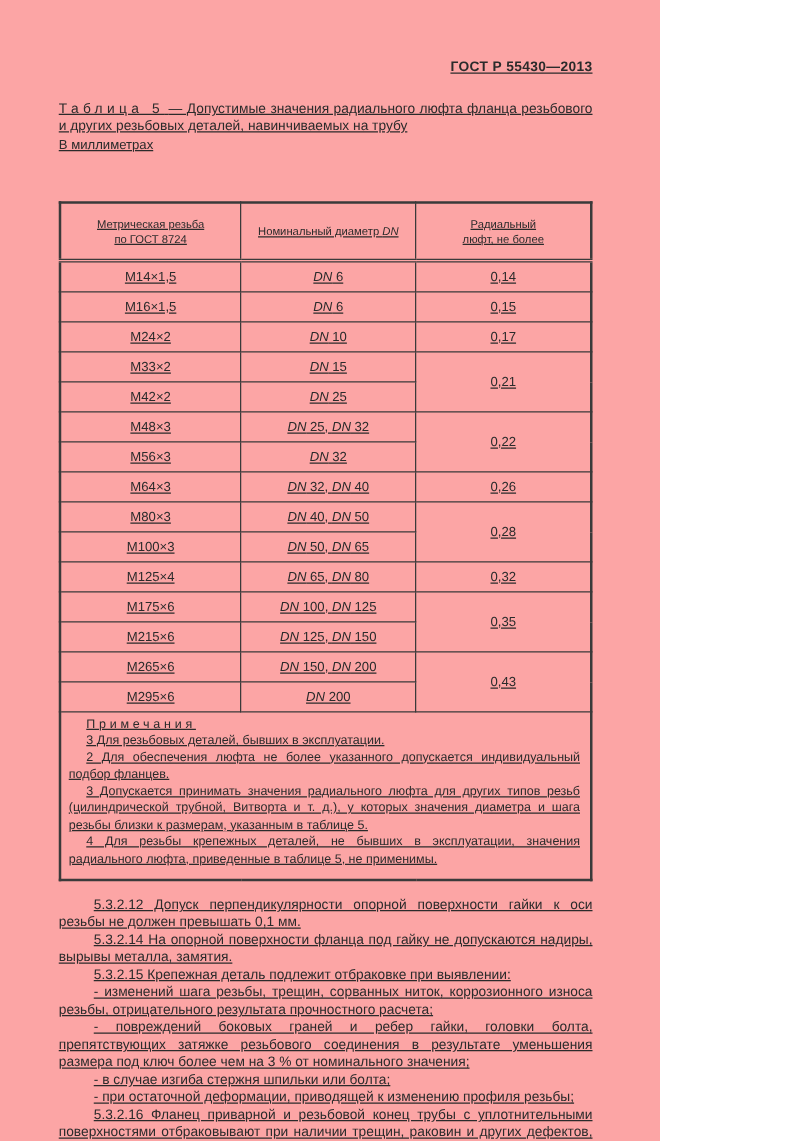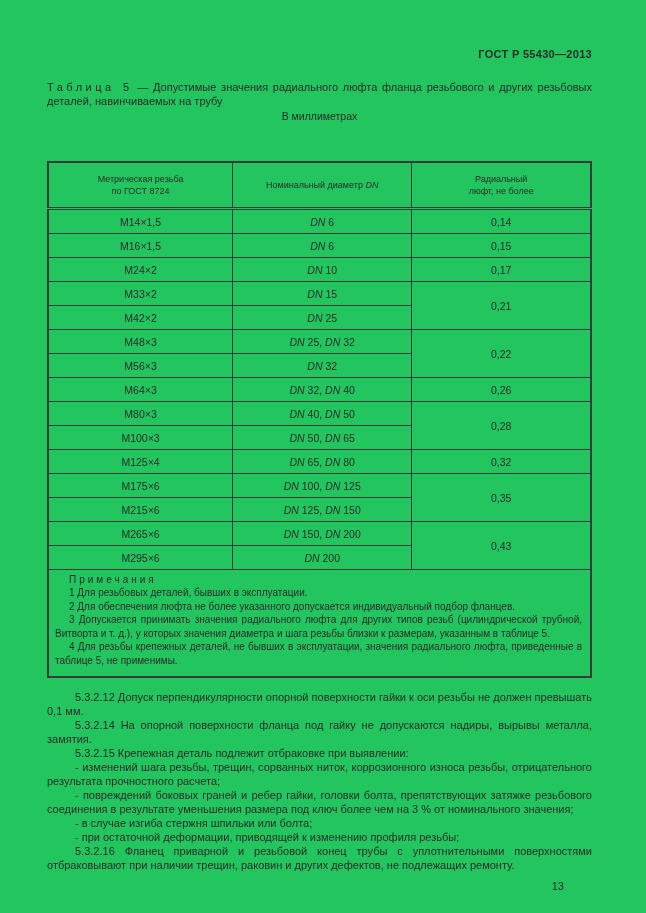--- a/index.html
+++ b/index.html
@@ -2,47 +2,48 @@
 <html><head>
 <meta charset="utf-8">
 <style>
   html, body {
     margin: 0;
     padding: 0;
     background: #ffffff;
   }
   .page {
     position: relative;
-    width: 646px;
+    width: 528px;
     height: 913px;
-    background: #22c55e;
+    background: #fca5a5;
     color: #2b2b2b;
     font-family: "Liberation Sans", "DejaVu Sans", sans-serif;
     box-sizing: border-box;
     padding: 48px 54px 0 47px;
     overflow: hidden;
+    text-decoration: underline;
   }
   .doc-code {
     text-align: right;
     font-size: 11px;
     font-weight: bold;
     letter-spacing: 0.3px;
     margin: 0 0 20px 0;
   }
   .table-caption {
     font-size: 11px;
     line-height: 14px;
     text-align: justify;
     margin: 0 0 2px 0;
   }
   .caption-label {
     letter-spacing: 3.5px;
   }
   .units-note {
-    text-align: center;
+    text-align: left;
     font-size: 10.5px;
     margin: 0 0 3px 0;
   }
   table.gost-table {
     width: 100%;
     border-collapse: collapse;
     table-layout: fixed;
   }
   table.gost-table, table.gost-table th, table.gost-table td {
     border: 1px solid #3a3a3a;
@@ -198,21 +199,21 @@
         <td class="data-cell dn-italic"><i class="dn">DN</i> 150, <i class="dn">DN</i> 200</td>
         <td class="data-cell" rowspan="2">0,43</td>
       </tr>
       <tr>
         <td class="data-cell">М295×6</td>
         <td class="data-cell dn-italic"><i class="dn">DN</i> 200</td>
       </tr>
       <tr>
         <td class="notes-cell" colspan="3">
           <p class="notes-title">Примечания</p>
-          <p class="note-item">1 Для резьбовых деталей, бывших в эксплуатации.</p>
+          <p class="note-item">3 Для резьбовых деталей, бывших в эксплуатации.</p>
           <p class="note-item">2 Для обеспечения люфта не более указанного допускается индивидуальный подбор фланцев.</p>
           <p class="note-item">3 Допускается принимать значения радиального люфта для других типов резьб (цилиндрической трубной, Витворта и т. д.), у которых значения диаметра и шага резьбы близки к размерам, указанным в таблице 5.</p>
           <p class="note-item">4 Для резьбы крепежных деталей, не бывших в эксплуатации, значения радиального люфта, приведенные в таблице 5, не применимы.</p>
         </td>
       </tr>
     </tbody>
   </table>
 
   <div class="clauses">
     <p class="clause">5.3.2.12 Допуск перпендикулярности опорной поверхности гайки к оси резьбы не должен превышать 0,1 мм.</p>

